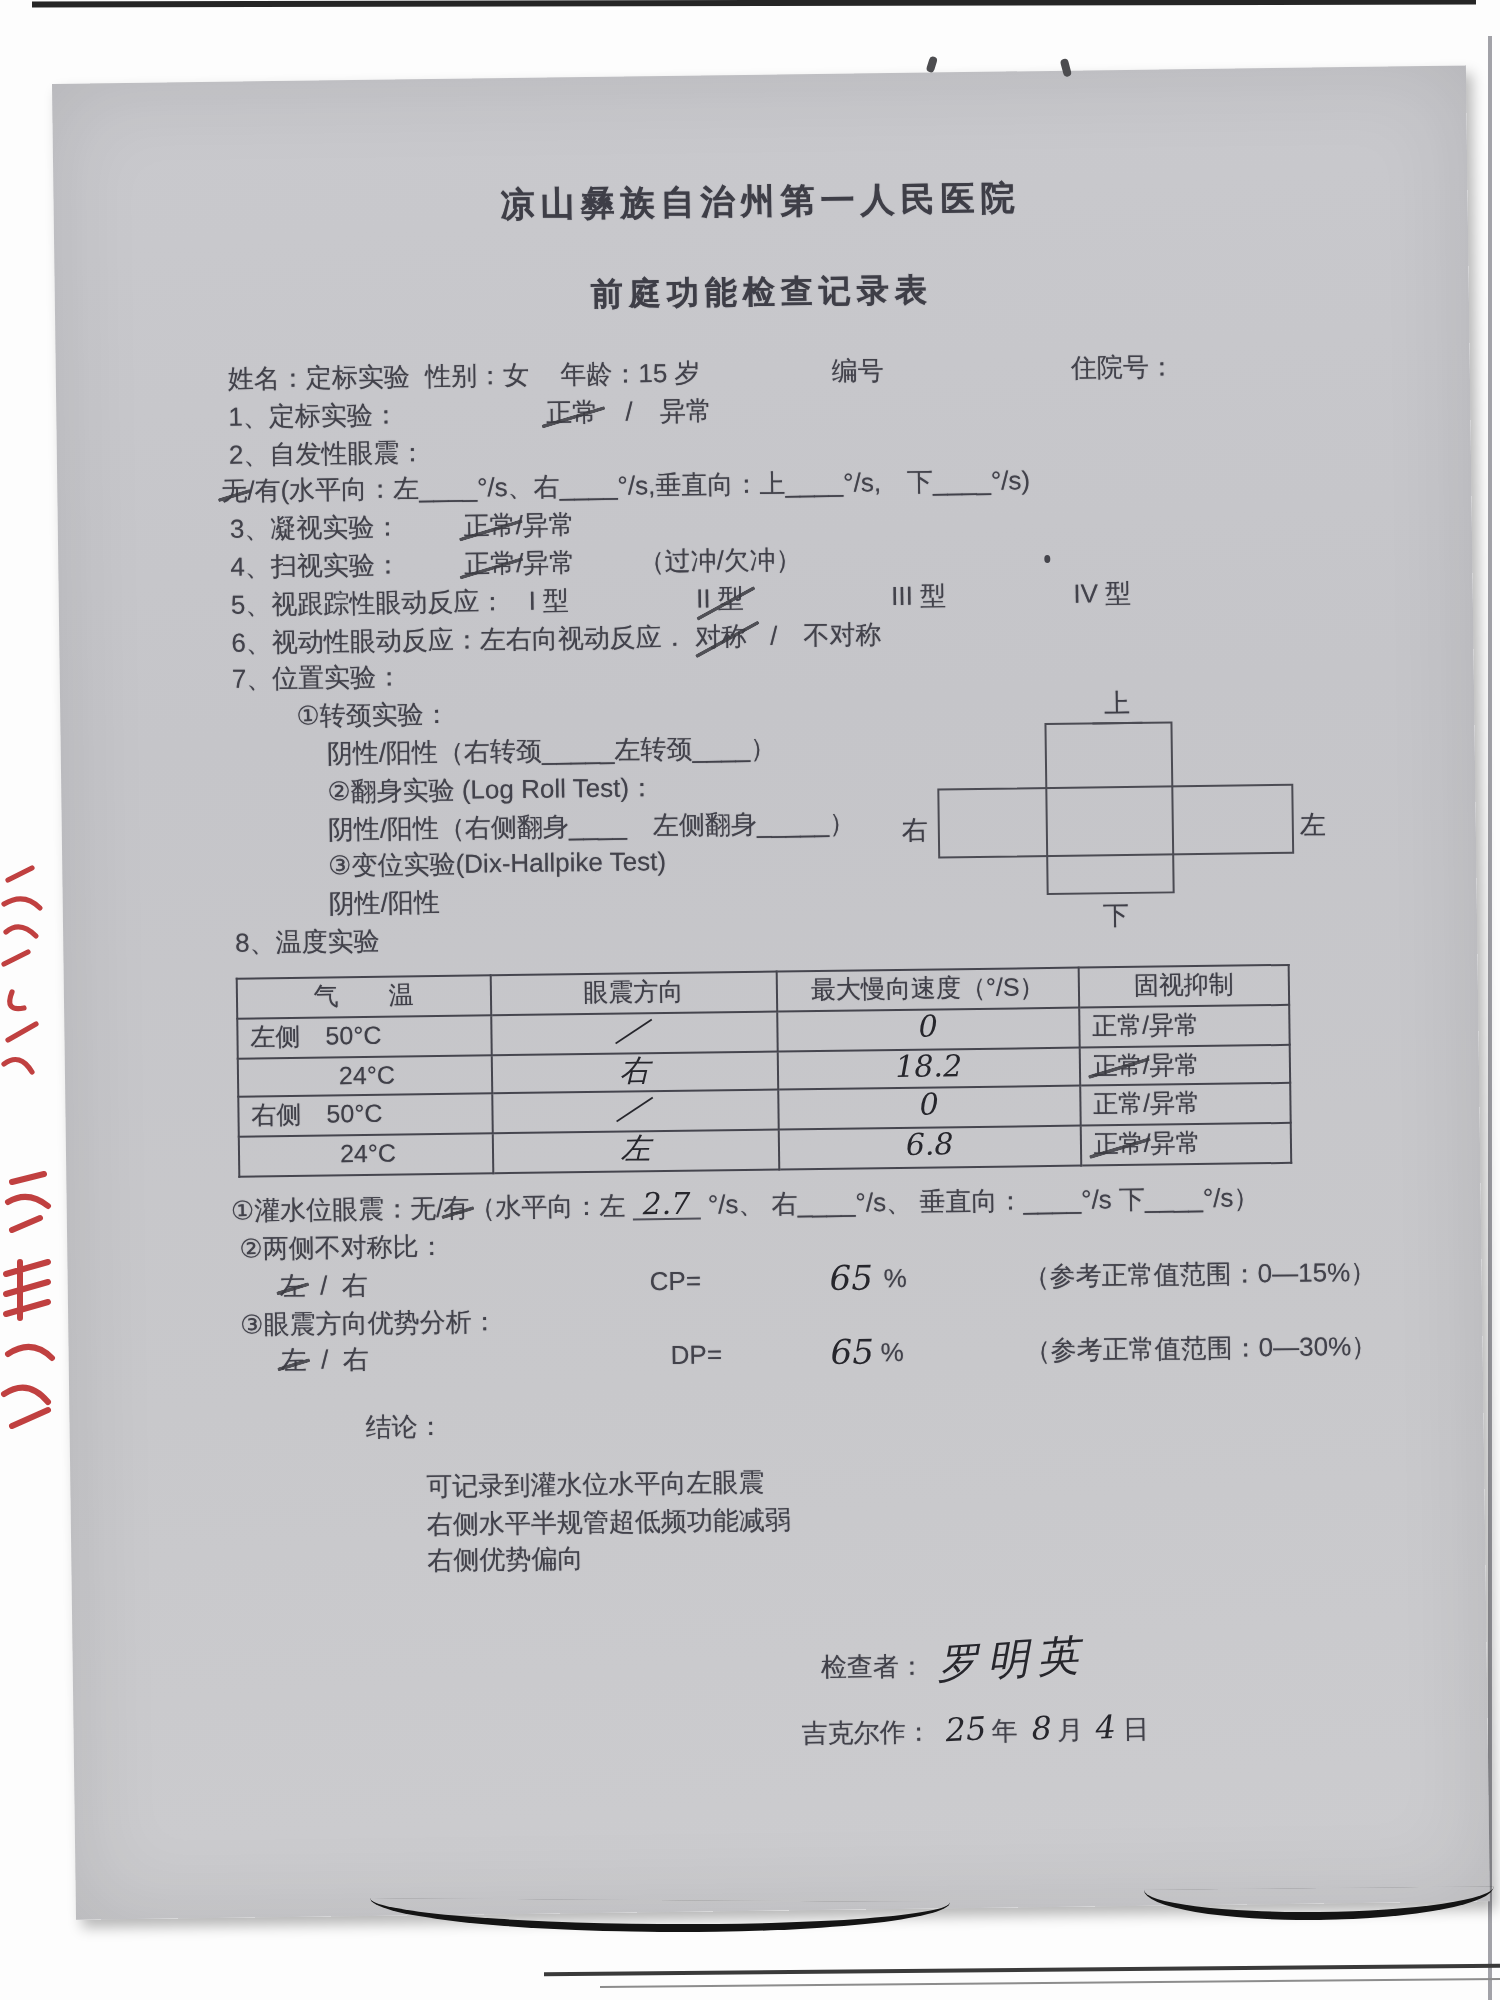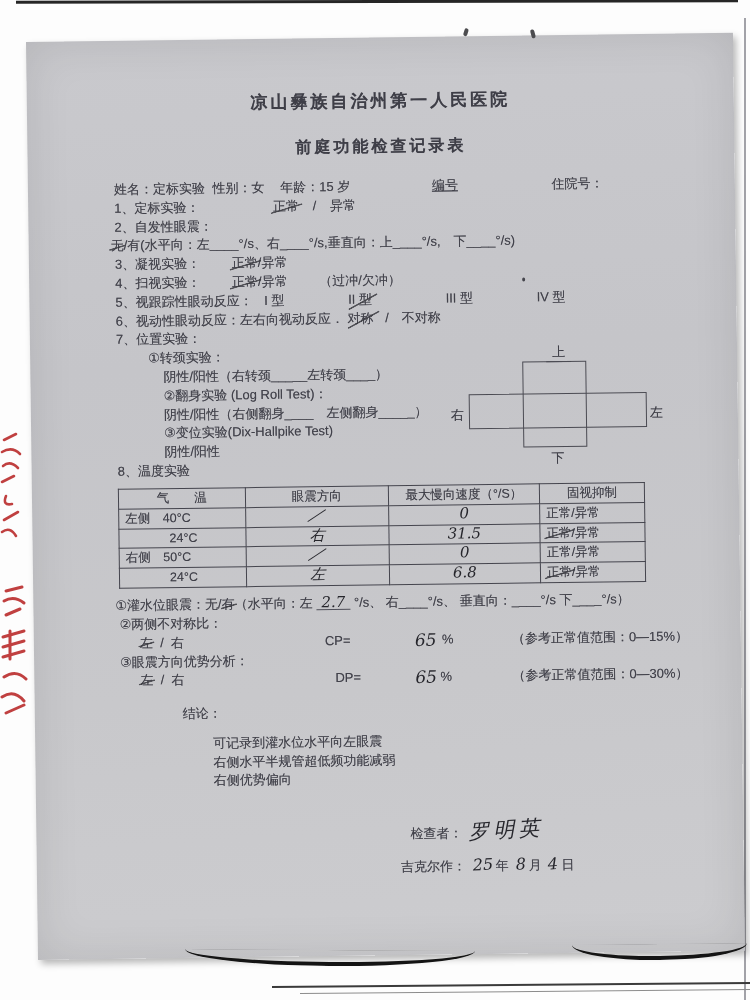--- a/index.html
+++ b/index.html
@@ -24,21 +24,21 @@
     transform:rotate(-0.75deg);transform-origin:top left;
     color:#42424b;font-size:13px;}
   .paper *{text-shadow:0 0 0.5px rgba(60,60,70,0.55);}
 
   h1.hosp{margin:52px 0 0 0;text-align:center;font-size:17px;font-weight:600;letter-spacing:3px;color:#3e3e47;}
   h2.formt{margin:24px 0 0 0;text-align:center;font-size:16px;font-weight:600;letter-spacing:3px;color:#3e3e47;}
 
   .content{margin:20px 28px 0 86px;line-height:18.8px;}
   .ln{white-space:nowrap;}
   .patient .v{margin-right:4px;}
-  .patient .num{margin-left:74px;text-decoration:underline;}
+  .patient .num{margin-left:58px;}
   .patient .adm{margin-left:90px;text-align:center;}
 
   .tick{position:relative;display:inline-block;}
   .tick::after{content:"";position:absolute;left:-12%;top:52%;width:128%;height:0;
     border-top:2.2px solid #3c3c42;transform:rotate(-16deg);border-radius:2px;opacity:.85;}
   .tick-up::after{transform:rotate(-28deg);width:140%;left:-8%;}
 
   .hw{font-family:"DejaVu Serif","DejaVu Sans",serif;font-style:italic;color:#26262c;
     display:inline-block;text-shadow:none;}
   .uline{border-bottom:1px solid #50505a;min-width:34px;text-align:center;display:inline-block;}
@@ -162,29 +162,29 @@
         <thead>
           <tr>
             <th class="w1">气　　温</th>
             <th class="w2">眼震方向</th>
             <th class="w3">最大慢向速度（°/S）</th>
             <th class="w4">固视抑制</th>
           </tr>
         </thead>
         <tbody>
           <tr>
-            <td><span>左侧　40°C</span></td>
+            <td><span>左侧　50°C</span></td>
             <td class="c2"><span class="hw dir-slash">／</span></td>
             <td class="c3"><span class="hw hw-num">0</span></td>
             <td><span>正常</span><span>/异常</span></td>
           </tr>
           <tr>
             <td><span class="indent-temp">24°C</span></td>
             <td class="c2"><span class="hw hw-num">右</span></td>
-            <td class="c3"><span class="hw hw-num">31.5</span></td>
+            <td class="c3"><span class="hw hw-num">18.2</span></td>
             <td><span class="tick">正常</span><span>/异常</span></td>
           </tr>
           <tr>
             <td><span>右侧　50°C</span></td>
             <td class="c2"><span class="hw dir-slash">／</span></td>
             <td class="c3"><span class="hw hw-num">0</span></td>
             <td><span>正常</span><span>/异常</span></td>
           </tr>
           <tr>
             <td><span class="indent-temp">24°C</span></td>

